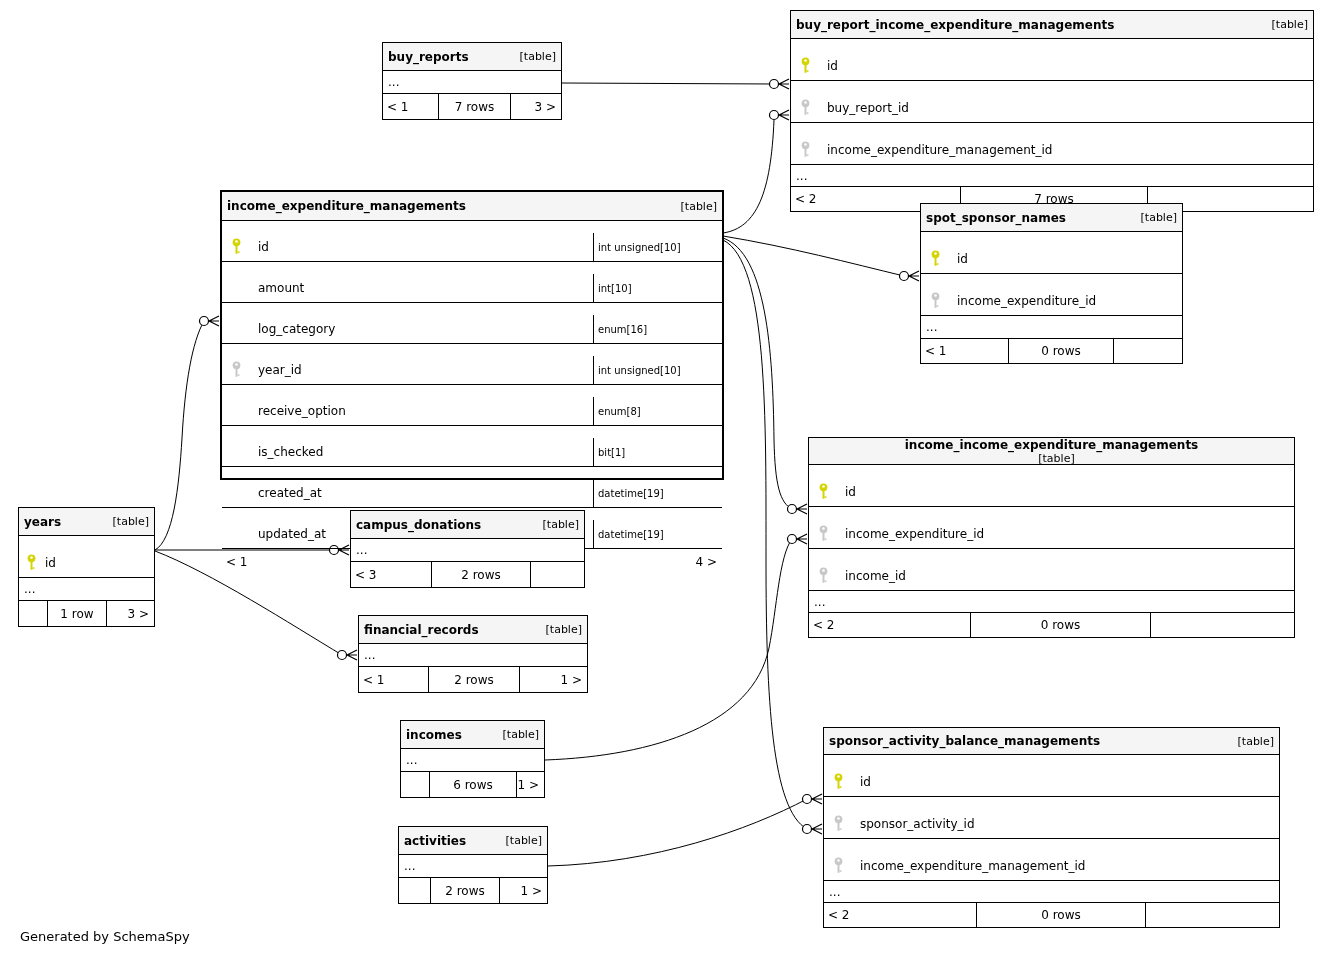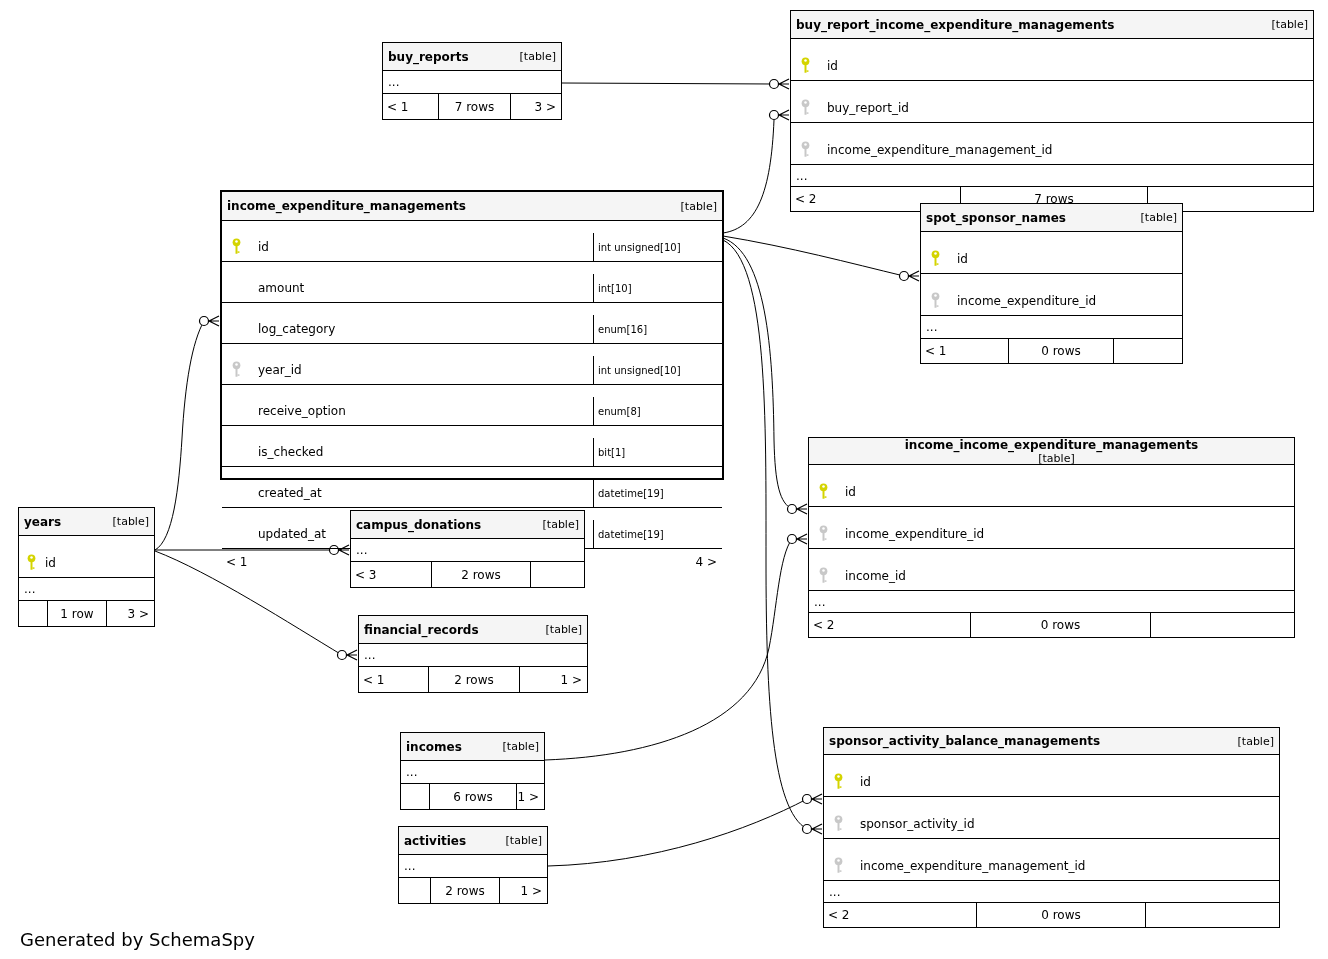--- a/index.html
+++ b/index.html
@@ -41,21 +41,21 @@
     height:23px;display:flex;align-items:center;padding-left:5px;
     border-bottom:1px solid #000;box-sizing:border-box;font-size:12px;
   }
   .tbl.h22 .ellip{height:22px;}
   .tfoot{display:flex;height:25px;box-sizing:border-box;align-items:stretch;font-size:12px;}
   .tbl.f24 .tfoot{height:24px;}
   .tfoot span{display:flex;align-items:center;box-sizing:border-box;}
   .tfoot .fl{padding-left:4px;justify-content:flex-start;}
   .tfoot .fc{border-left:1px solid #000;border-right:1px solid #000;justify-content:center;}
   .tfoot .fr{flex:1;justify-content:flex-end;padding-right:5px;}
-  #note{position:absolute;left:20px;top:929px;font-size:18px;z-index:1;}
+  #note{position:absolute;left:20px;top:929px;font-size:13px;z-index:1;}
 </style>
 </head>
 <body>
 
 <svg id="edges" width="1328" height="959" viewBox="0 0 1328 959">
   <g stroke="#000000" fill="none" stroke-width="1">
     <path d="M562,83 L774,84"></path>
     <path d="M723,233 C757,228 771,192 774,120"></path>
     <path d="M723,236 C790,247 850,263 904,276"></path>
     <path d="M723,238 C766,253 773,350 774,440 C775,485 780,503 792,509"></path>
@@ -339,21 +339,21 @@
     <span class="ttag">[table]</span>
   </div>
   <div class="ellip">...</div>
   <div class="tfoot">
     <span class="fl" style="width:69px;">&lt; 1</span>
     <span class="fc" style="width:92px;">2 rows</span>
     <span class="fr">1 &gt;</span>
   </div>
 </div>
 
-<div class="tbl" style="left:400px;top:720px;width:145px;margin-top:12px;">
+<div class="tbl" style="left:400px;top:720px;width:145px;">
   <div class="thead">
     <span class="tname">incomes</span>
     <span class="ttag">[table]</span>
   </div>
   <div class="ellip">...</div>
   <div class="tfoot">
     <span class="fl" style="width:28px;"></span>
     <span class="fc" style="width:88px;">6 rows</span>
     <span class="fr">1 &gt;</span>
   </div>

